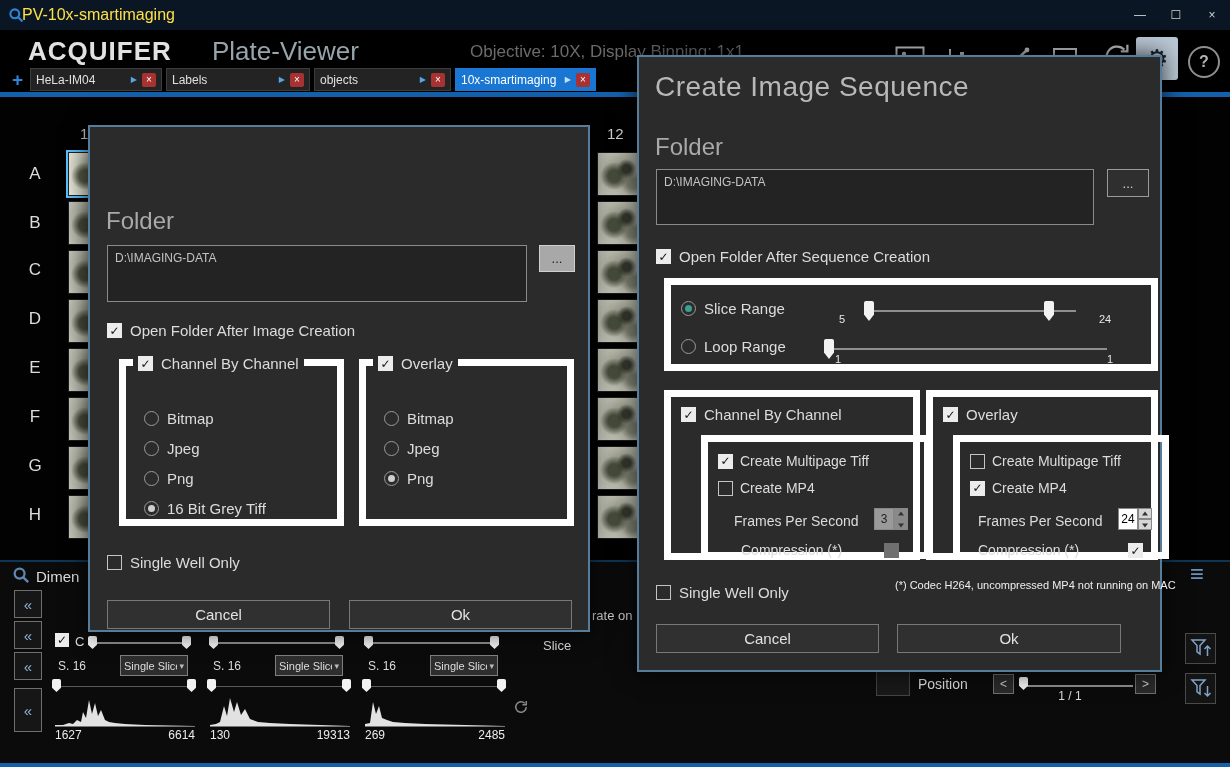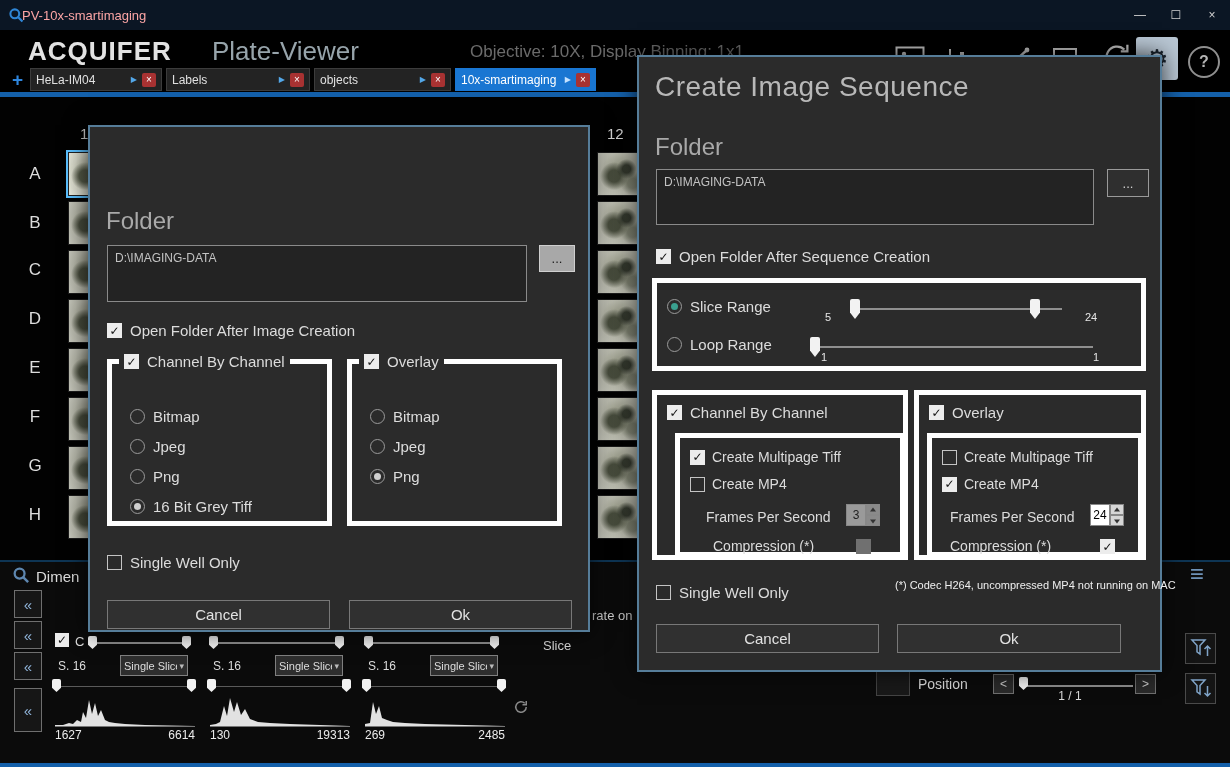--- a/index.html
+++ b/index.html
@@ -3,21 +3,21 @@
 <meta charset="utf-8">
 <style>
   html,body{margin:0;padding:0;background:#111;}
   .window{position:relative;width:1230px;height:767px;background:#000;overflow:hidden;
           font-family:"Liberation Sans","DejaVu Sans",sans-serif;box-shadow:inset 0 0 0 1px #16436e;}
   .a{position:absolute;}
   .nw{white-space:nowrap;}
 
   
   .titlebar{position:absolute;left:0;top:0;right:0;height:30px;background:#0b1624;display:flex;align-items:center;z-index:3;}
-  .tb-title{color:#fca5a5;font-size:13px;margin-left:7px;}
+  .tb-title{color:#fde047;font-size:16px;margin-left:7px;}
   .tb-btns{margin-left:auto;display:flex;}
   .tb-btn{width:36px;height:30px;display:flex;align-items:center;justify-content:center;color:#d0d0d0;font-size:12px;}
 
   
   .header{position:absolute;left:0;top:30px;right:0;height:62px;background:#000;z-index:1;}
   .brand{position:absolute;left:28px;top:6px;color:#e2e2e2;font-size:26px;font-weight:bold;letter-spacing:1px;}
   .apptitle{position:absolute;left:212px;top:6px;color:#97a4ab;font-size:26px;font-weight:300;}
   .status{position:absolute;left:470px;top:12px;color:#6b6b6b;font-size:17px;font-weight:300;}
   .hicon{position:absolute;top:12px;width:34px;height:34px;display:flex;align-items:center;justify-content:center;}
   .gearbtn{position:absolute;left:1136px;top:7px;width:42px;height:43px;background:#b9c7d4;border-radius:3px;
@@ -89,21 +89,21 @@
   .row{position:absolute;display:flex;align-items:center;gap:8px;color:#dcdcdc;font-weight:300;font-size:15px;white-space:nowrap;}
   .row.sm{font-size:14px;gap:7px;}
   .cb{width:15px;height:15px;border:1px solid #c4c4c4;box-sizing:border-box;display:inline-flex;align-items:center;
       justify-content:center;flex:none;background:transparent;}
   .cb.on{background:#ececec;border-color:#ececec;}
   .cb.on::after{content:"✓";color:#111;font-size:12px;font-weight:bold;line-height:1;}
   .cb.dis{background:#707070;border-color:#707070;}
   .rd{width:15px;height:15px;border:1px solid #9a9a9a;border-radius:50%;flex:none;position:relative;box-sizing:border-box;}
   .rd.on::after{content:"";position:absolute;inset:3px;border-radius:50%;background:#cfcfcf;}
   .rd.on.teal::after{background:#3aa08f;}
-  .gbox{position:absolute;border:5px solid #ffffff;box-sizing:border-box;}
+  .gbox{position:absolute;border:7px solid #ffffff;box-sizing:border-box;margin-left:12px;}
   .ghead{position:absolute;top:-11px;left:7px;background:#2b2b2b;padding:0 5px;display:flex;gap:8px;align-items:center;
          color:#dcdcdc;font-size:15px;font-weight:300;white-space:nowrap;}
   .btn{position:absolute;background:#303030;border:1px solid #787878;box-sizing:border-box;color:#e2e2e2;font-size:15px;
        display:flex;align-items:center;justify-content:center;}
   .spin{position:absolute;display:flex;height:22px;}
   .spin .val{width:20px;background:#fff;color:#000;font-size:12px;display:flex;align-items:center;justify-content:center;
              border:1px solid #888;box-sizing:border-box;}
   .spin .arrs{width:14px;display:flex;flex-direction:column;}
   .spin .arrs div{flex:1;background:#d6d6d6;border:1px solid #888;box-sizing:border-box;position:relative;}
   .spin .arrs div::after{content:"";position:absolute;left:50%;top:50%;transform:translate(-50%,-50%);

